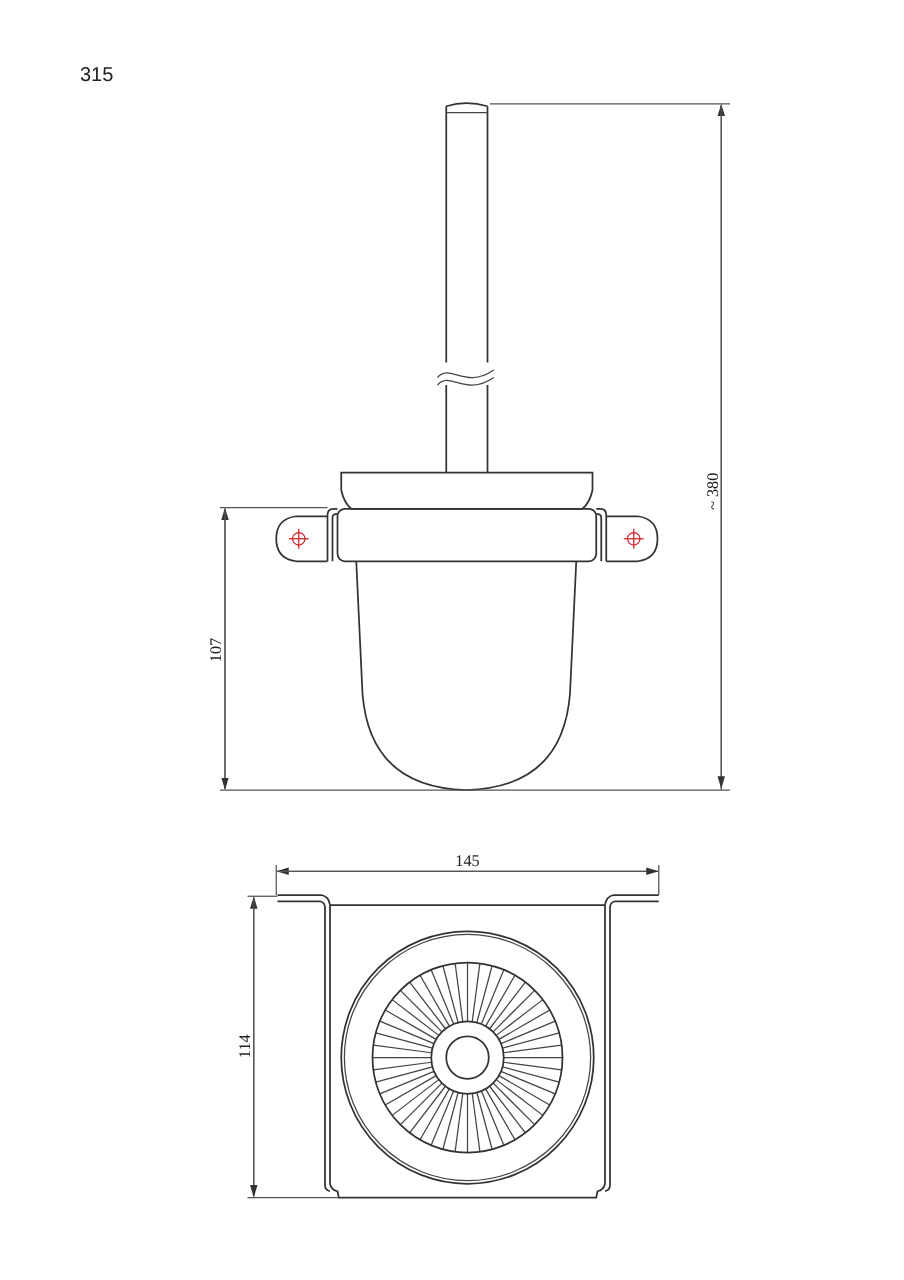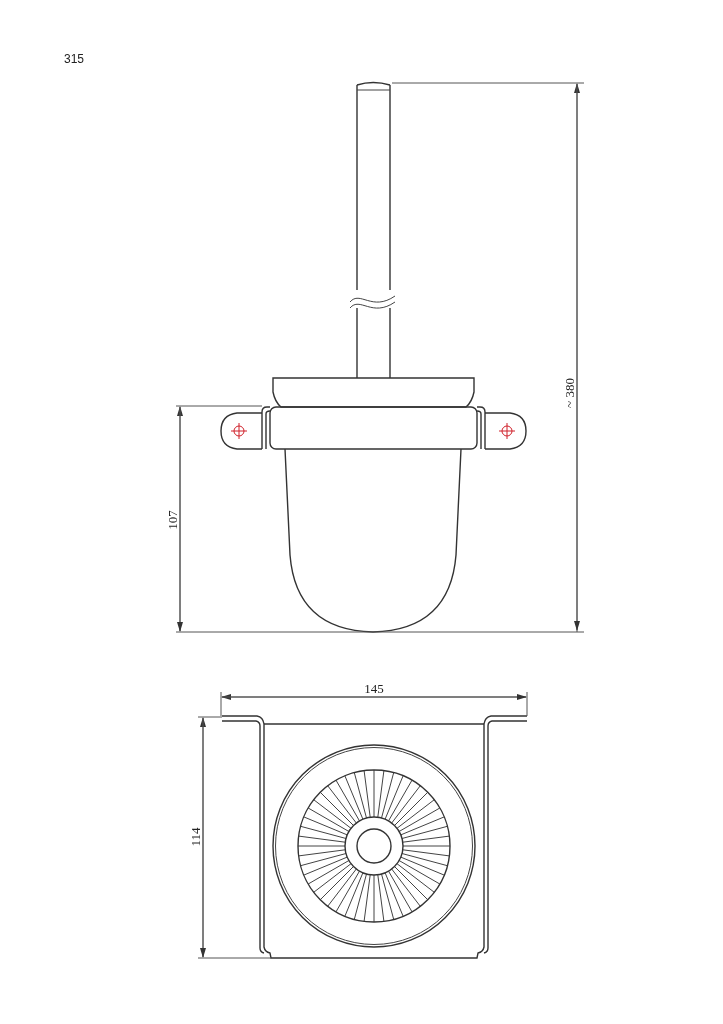--- a/index.html
+++ b/index.html
@@ -1,19 +1,19 @@
 <!DOCTYPE html>
 <html><head>
   <meta charset="utf-8">
   <style>
     html, body { margin: 0; padding: 0; background: #ffffff; }
     body { width: 723px; height: 1024px; position: relative; overflow: hidden; }
     .model-number {
       position: absolute; left: 64px; top: 52px;
-      font-family: "Liberation Sans", sans-serif; font-size: 12px; color: #222;
+      font-family: "Liberation Sans", sans-serif; font-size: 16px; color: #222;
     }
     svg { position: absolute; left: 0; top: 0; }
     .dim-text { font-family: "Liberation Serif", serif; font-size: 13px; fill: #222; }
     .ln { stroke: #333; stroke-width: 1.4; fill: none; }
     .thin { stroke: #444; stroke-width: 1; fill: none; }
     .dim { stroke: #555; stroke-width: 1; fill: none; }
     .red { stroke: #d0202a; stroke-width: 1; fill: none; }
   </style>
 </head>
 <body>

